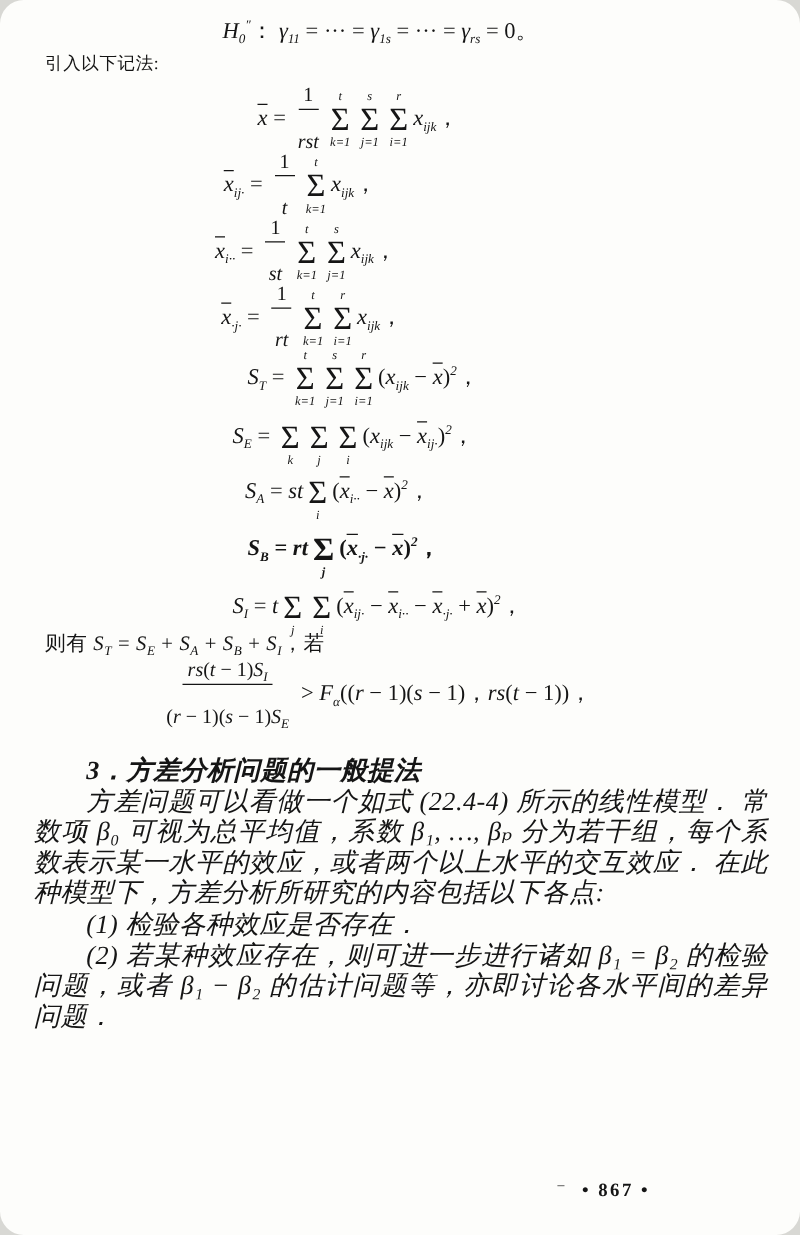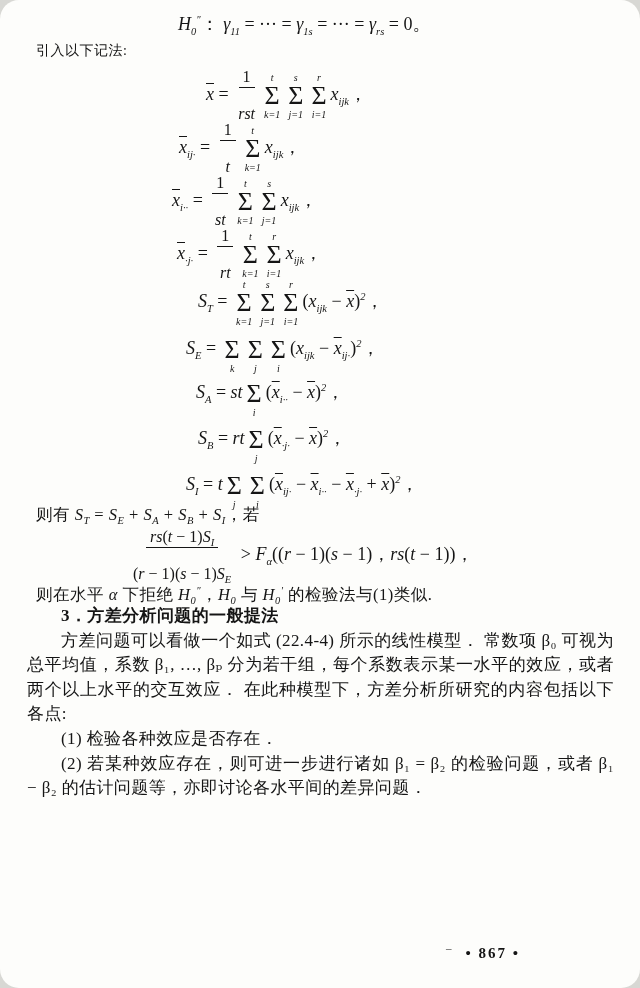--- a/index.html
+++ b/index.html
@@ -22,22 +22,22 @@
   .sum { display:inline-flex; flex-direction:column; align-items:center;
          vertical-align:middle; line-height:1; margin:0 4px; }
   .sum .lim { font-size:10px; font-style:italic; line-height:1.1; min-height:10px; min-width:6px; text-align:center;}
   .sum .sg { font-size:26px; line-height:1.0; font-style:normal; }
   .frac { display:inline-flex; flex-direction:column; align-items:center;
           vertical-align:middle; margin:0 5px; line-height:1.15; font-size:16px; }
   .frac .num { padding:0 4px 1px; border-bottom:1.3px solid #151515; }
   .frac .den { padding-top:17px; }
   
   .flow { position:absolute; left:27px; top:604px; width:587px;
-          font-size:17px; line-height:24.6px; text-align:justify;
-          letter-spacing:0.4px; white-space:normal; }
+          font-size:21px; line-height:24.6px; text-align:justify;
+          letter-spacing:0.4px; white-space:normal;font-style:italic; }
   .flow p { margin:0; text-indent:2em; }
   .flow p.bold { font-weight:bold; }
   .footer { position:absolute; left:446px; top:942px; font-size:15px;
             font-weight:bold; letter-spacing:2px; }
   .footer .mark { font-weight:normal; font-size:11px; vertical-align:6px; margin-right:14px; letter-spacing:0; }
 </style>
 </head>
 <body>
 
 <div class="page">
@@ -125,21 +125,21 @@
         <span class="sg">Σ</span>
         <span class="lim bot">i</span>
       </span><span class="rm">(</span><span class="it">x</span><sub>ijk</sub><span class="rm"> − </span><span class="ov">x</span><sub>ij·</sub><span class="rm">)</span><sup>2</sup><span class="rm">，</span></div>
 
   <div class="abs fm" style="left:196px; top:370px;"><span class="it">S</span><sub>A</sub><span class="rm"> = </span><span class="it">st</span><span class="sum">
         <span class="lim top">&nbsp;</span>
         <span class="sg">Σ</span>
         <span class="lim bot">i</span>
       </span><span class="rm">(</span><span class="ov">x</span><sub>i··</sub><span class="rm"> − </span><span class="ov">x</span><span class="rm">)</span><sup>2</sup><span class="rm">，</span></div>
 
-  <div class="abs fm" style="left:198px; top:416px;"><span class="it">S</span><sub>B</sub><span class="rm"> = </span><span class="it">rt</span><span class="sum">
+  <div class="abs fm" style="left:198px; top:416px;font-weight:bold;"><span class="it">S</span><sub>B</sub><span class="rm"> = </span><span class="it">rt</span><span class="sum">
         <span class="lim top">&nbsp;</span>
         <span class="sg">Σ</span>
         <span class="lim bot">j</span>
       </span><span class="rm">(</span><span class="ov">x</span><sub>·j·</sub><span class="rm"> − </span><span class="ov">x</span><span class="rm">)</span><sup>2</sup><span class="rm">，</span></div>
 
   <div class="abs fm" style="left:186px; top:462px;"><span class="it">S</span><sub>I</sub><span class="rm"> = </span><span class="it">t</span><span class="sum">
         <span class="lim top">&nbsp;</span>
         <span class="sg">Σ</span>
         <span class="lim bot">j</span>
       </span><span class="sum">
@@ -148,21 +148,20 @@
         <span class="lim bot">i</span>
       </span><span class="rm">(</span><span class="ov">x</span><sub>ij·</sub><span class="rm"> − </span><span class="ov">x</span><sub>i··</sub><span class="rm"> − </span><span class="ov">x</span><sub>·j·</sub><span class="rm"> + </span><span class="ov">x</span><span class="rm">)</span><sup>2</sup><span class="rm">，</span></div>
 
   <div class="abs fm zh" style="left:36px; top:504px; font-size:16.5px;"><span class="rm">则有 </span><span class="it">S</span><sub>T</sub><span class="rm"> = </span><span class="it">S</span><sub>E</sub><span class="rm"> + </span><span class="it">S</span><sub>A</sub><span class="rm"> + </span><span class="it">S</span><sub>B</sub><span class="rm"> + </span><span class="it">S</span><sub>I</sub><span class="rm">，若</span></div>
 
   <div class="abs fm" style="left:128px; top:528px;text-align:right;"><span class="frac">
         <span class="num"><span class="it">rs</span><span class="rm">(</span><span class="it">t</span><span class="rm"> − 1)</span><span class="it">S</span><sub>I</sub></span>
         <span class="den"><span class="rm">(</span><span class="it">r</span><span class="rm"> − 1)(</span><span class="it">s</span><span class="rm"> − 1)</span><span class="it">S</span><sub>E</sub></span>
       </span><span class="rm"> &gt; </span><span class="it">F</span><sub>α</sub><span class="rm">((</span><span class="it">r</span><span class="rm"> − 1)(</span><span class="it">s</span><span class="rm"> − 1)，</span><span class="it">rs</span><span class="rm">(</span><span class="it">t</span><span class="rm"> − 1))，</span></div>
 
-  <div class="abs fm zh" style="left:36px; top:584px; font-size:16.5px;"><span class="rm">则在水平 </span><span class="it">α</span><span class="rm"> 下拒绝 </span><span class="it">H</span><sub>0</sub><sup>″</sup><span class="rm">，</span><span class="it">H</span><sub>0</sub><span class="rm"> 与 </span><span class="it">H</span><sub>0</sub><sup>′</sup><span class="rm"> 的检验法与(1)类似.</span></div>
 
   <div class="flow">
     <p class="bold">3．方差分析问题的一般提法</p>
     <p>方差问题可以看做一个如式 (22.4-4) 所示的线性模型． 常数项 β₀ 可视为总平均值，系数 β₁, …, βₚ 分为若干组，每个系数表示某一水平的效应，或者两个以上水平的交互效应． 在此种模型下，方差分析所研究的内容包括以下各点:</p>
     <p>(1) 检验各种效应是否存在．</p>
     <p>(2) 若某种效应存在，则可进一步进行诸如 β₁ = β₂ 的检验问题，或者 β₁ − β₂ 的估计问题等，亦即讨论各水平间的差异问题．</p>
   </div>
 
   <div class="footer">
     <span class="mark">–</span><span>• 867 •</span>

